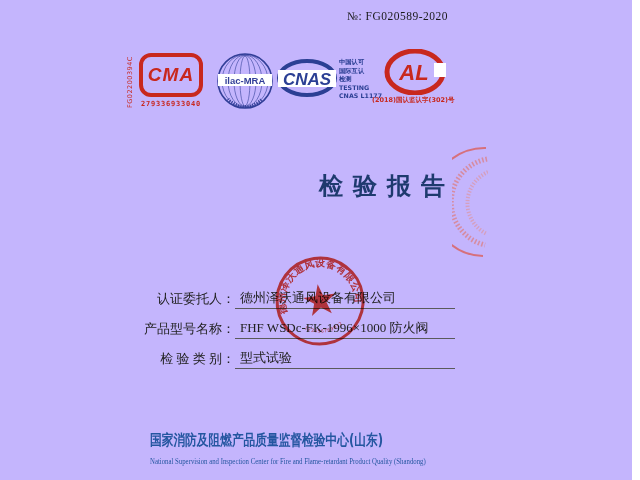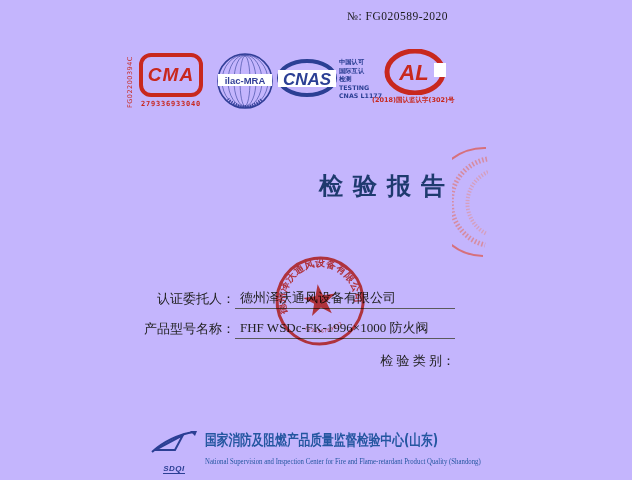--- a/index.html
+++ b/index.html
@@ -34,21 +34,21 @@
             font-family:"DejaVu Sans",sans-serif;}
   .title-en{position:absolute;left:145px;top:214px;width:310px;text-align:center;
             font-size:16.5px;font-weight:bold;color:#1e3a6e;letter-spacing:2.5px;word-spacing:9px;}
 
   
   .field-row{position:absolute;left:143px;width:312px;height:17px;display:flex;align-items:flex-end;
              font-size:13px;color:#222;}
   .field-label{width:92px;text-align:right;white-space:pre;padding-bottom:1px;}
   .field-value{flex:1;border-bottom:1.5px solid #5a5a5a;padding:0 2px 1px 5px;white-space:nowrap;
                overflow:hidden;}
-  .row1{top:292px;} .row2{top:322px;} .row3{top:352px;flex-direction:column;}
+  .row1{top:292px;} .row2{top:322px;} .row3{top:352px;}
 
   
   .company-seal{position:absolute;left:262px;top:243px;width:116px;height:116px;
                 transform:rotate(-8deg);opacity:.87;mix-blend-mode:multiply;}
   .partial-seal{position:absolute;left:452px;top:146px;width:36px;height:112px;opacity:.75;}
 
   
   .footer{position:absolute;left:150px;top:431px;display:flex;align-items:flex-start;gap:7px;}
   .footer-logo{width:48px;text-align:center;}
   .sdqi-text{font-family:"Liberation Sans",sans-serif;font-style:italic;font-weight:bold;
@@ -128,45 +128,38 @@
   <div class="field-row row1">
     <span class="field-label">认证委托人：</span>
     <span class="field-value">德州泽沃通风设备有限公司</span>
   </div>
   <div class="field-row row2">
     <span class="field-label">产品型号名称：</span>
     <span class="field-value">FHF WSDc-FK-1996×1000 防火阀</span>
   </div>
   <div class="field-row row3">
     <span class="field-label">检 验 类 别：</span>
+    <span class="field-value">型式试验</span>
   </div>
 
   <svg class="company-seal" viewBox="0 0 116 116">
     <defs>
       <path id="sealArcTop" d="M 25,70 A 35,35 0 1 1 91,70" fill="none"></path>
       <path id="sealArcBottom" d="M 34,79 A 32,32 0 0 0 82,79" fill="none"></path>
     </defs>
     <circle cx="58" cy="58" r="43" fill="none" stroke="#e02b20" stroke-width="3"></circle>
     <polygon points="58,41 61.8,52.7 74.2,52.7 64.2,60 68,71.8 58,64.5 48,71.8 51.8,60 41.8,52.7 54.2,52.7" fill="#e02b20"></polygon>
     <text font-size="10" fill="#e02b20" font-weight="bold" letter-spacing=".3" font-family="DejaVu Sans,sans-serif">
       <textPath href="#sealArcTop" startOffset="50%" text-anchor="middle">德州泽沃通风设备有限公司</textPath>
     </text>
     <text font-size="4.5" fill="#e02b20" letter-spacing=".6" font-family="DejaVu Sans,sans-serif">
       <textPath href="#sealArcBottom" startOffset="50%" text-anchor="middle">123456789012</textPath>
     </text>
   </svg>
 
   <div class="footer">
-    <div class="footer-logo">
-      <svg width="46" height="22" viewBox="0 0 46 22">
-        <path d="M4,19 L32,4 L24,19 Z" fill="none" stroke="#2b3f94" stroke-width="2"></path>
-        <path d="M1,21 C12,11 28,3 43,1" fill="none" stroke="#2b3f94" stroke-width="2"></path>
-        <path d="M39,0 h7 l-2,5 z" fill="#2b3f94"></path>
-      </svg>
-      <div class="sdqi-text">SDQI</div>
-    </div>
     <div>
       <div class="footer-name-zh">国家消防及阻燃产品质量监督检验中心(山东)</div><br>
       <div class="footer-name-en">National Supervision and Inspection Center for Fire and Flame-retardant Product Quality (Shandong)</div>
     </div>
   </div>
 
 </div>
 
 </body></html>

